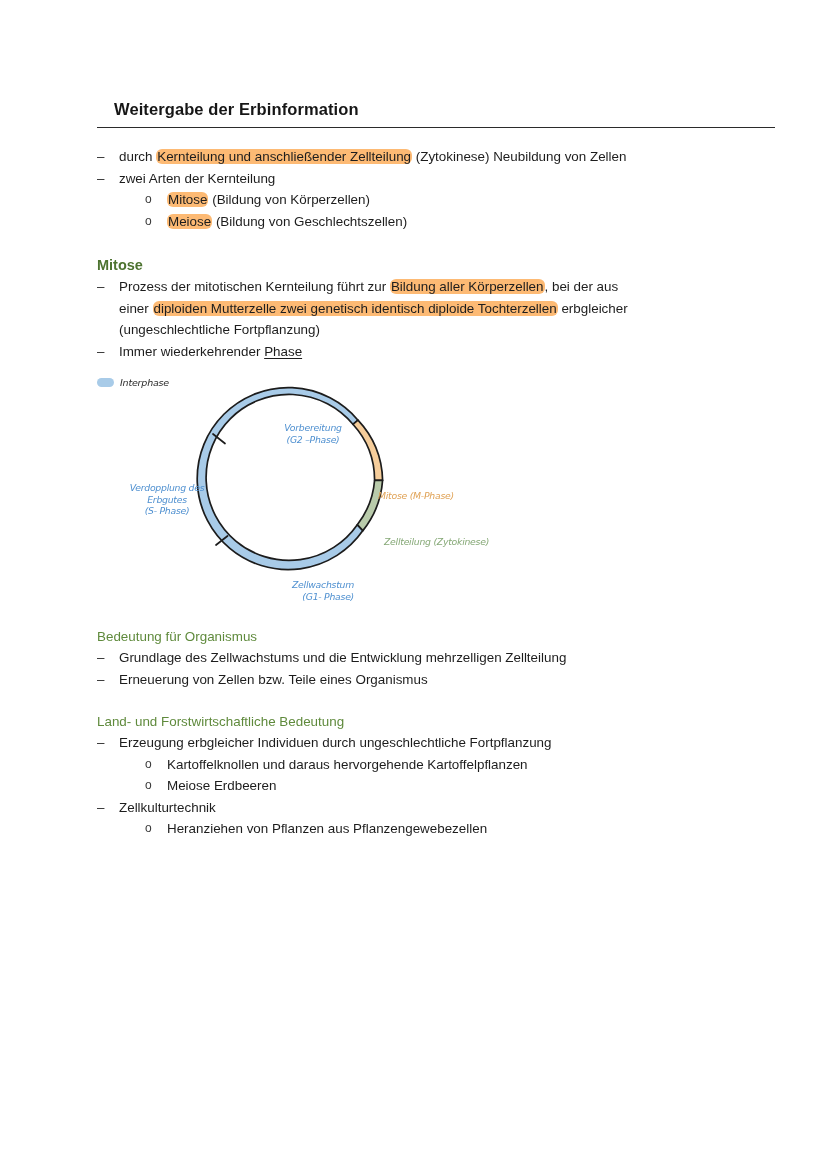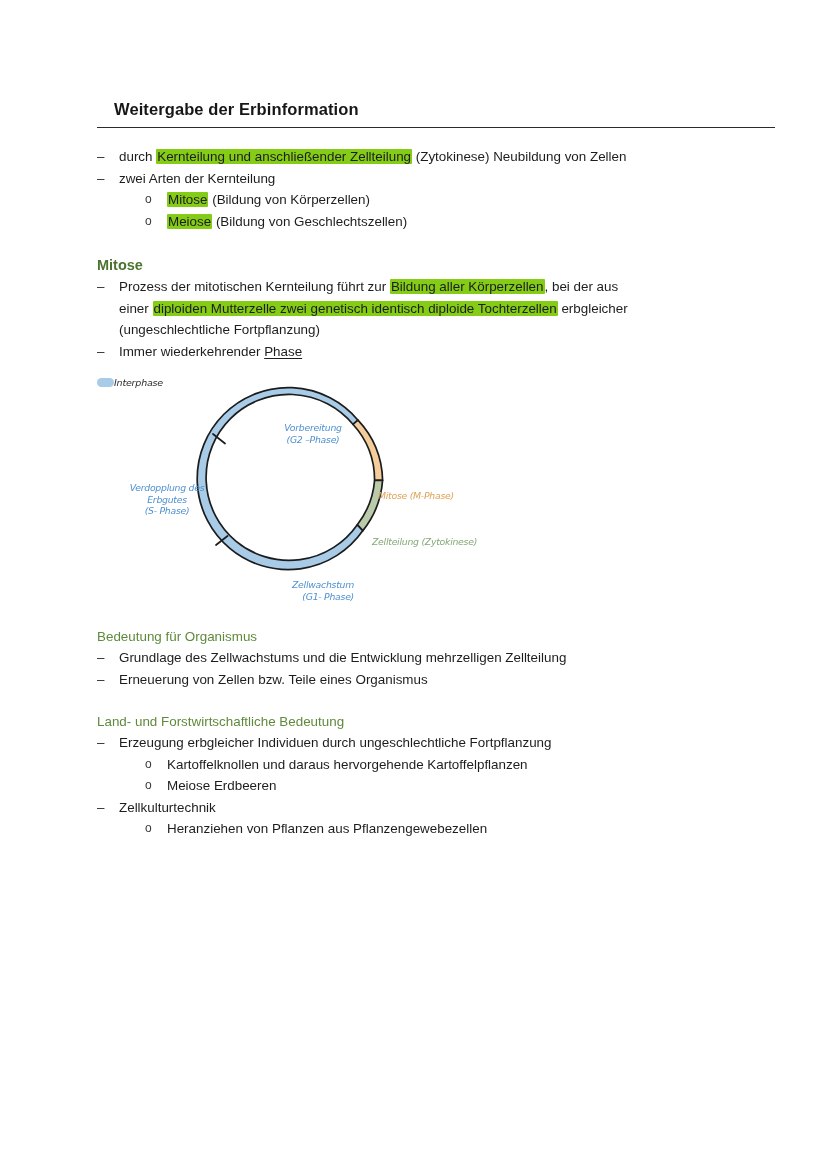--- a/index.html
+++ b/index.html
@@ -65,23 +65,23 @@
     width: 22px;
     flex: 0 0 22px;
     color: #3a3a3a;
     font-size: 12px;
     line-height: 21.5px;
   }
   .lvl2 { padding-left: 48px; }
   .txt { flex: 1 1 auto; }
 
   .hl {
-    background: #84cc16;
+    background: #fdba74;
     padding: 0 1px;
-    border-radius: 1px;
+    border-radius: 6px;
   }
   .ul { text-decoration: underline; text-underline-offset: 2px; }
 
   .sec-head {
     font-size: 14.5px;
     font-weight: 700;
     color: #4d7330;
     line-height: 21px;
   }
   .sub-head {
@@ -98,20 +98,21 @@
     top: 372px;
     width: 420px;
     height: 255px;
   }
   .legend {
     position: absolute;
     left: 7px;
     top: 5px;
     display: flex;
     align-items: center;
+    gap: 6px;
   }
   .legend-chip {
     width: 17px;
     height: 9px;
     border-radius: 5px;
     background: #a8cbe8;
   }
   .legend-label {
     font-size: 9.5px;
     color: #2b2b2b;
@@ -128,21 +129,21 @@
     position: absolute;
     font-family: "DejaVu Sans", sans-serif;
     font-style: italic;
     font-size: 9.3px;
     line-height: 11.5px;
     letter-spacing: -0.25px;
     white-space: pre;
   }
   .lbl-blue { color: #4f90d0; }
   .lbl-orange { color: #e0a255; }
-  .lbl-green { color: #85a876; }
+  .lbl-green { color: #85a876; margin-left: 12px; }
 
   .lbl-g2 { left: 168px; top: 50px; text-align: center; width: 110px; }
   .lbl-s  { left: 22px;  top: 110px; text-align: center; width: 110px; }
   .lbl-g1 { left: 144px; top: 207px; text-align: right; width: 120px; }
   .lbl-m  { left: 288px; top: 118px; }
   .lbl-z  { left: 282px; top: 164px; }
 </style>
 </head>
 <body>
 

